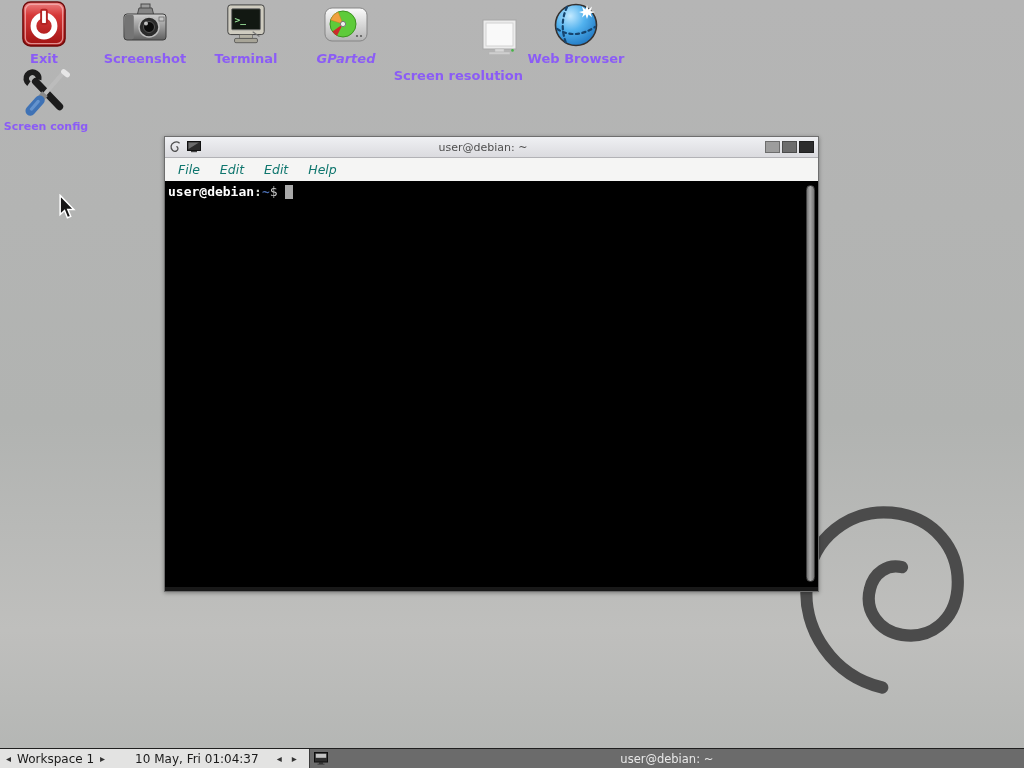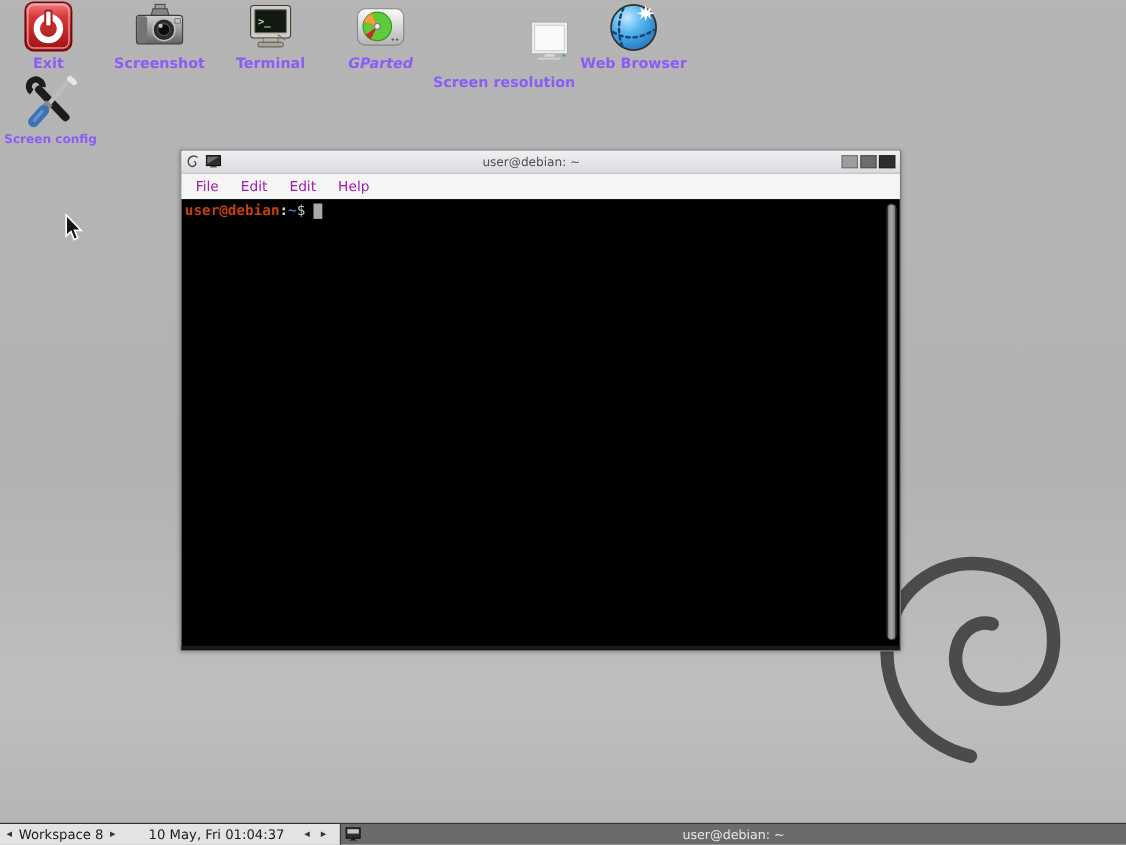--- a/index.html
+++ b/index.html
@@ -32,31 +32,31 @@
   .titlebar .win-icons { display:flex; align-items:center; gap:5px; }
   .title-text { flex:1; text-align:center; font-size:11px; color:#4f4f4f; }
   .win-buttons { display:flex; gap:2px; }
   .win-btn { width:15px; height:12px; border:1px solid rgba(0,0,0,.3); }
   .btn-min { background:#9d9d9d; }
   .btn-max { background:#6d6d6d; }
   .btn-close { background:#2d2d2d; }
 
   .menubar {
     height:23px; background:#f5f5f4; display:flex; align-items:center;
-    padding-left:3px; font-size:12.5px; color:#a21caf;
+    padding-left:3px; font-size:12.5px; color:#0f766e;font-style:italic;
   }
   .menu-item { padding:2px 10px; }
 
   .term {
     position:relative; height:410px; background:#000;
     border-bottom:4px solid #191919;
     font-family:"DejaVu Sans Mono", monospace; font-size:13px; font-weight:bold;
     padding:3px 20px 0 3px; line-height:15px;
   }
-  .prompt-user { color:#c2410c; }
+  .prompt-user { color:#ffffff; }
   .prompt-colon { color:#d3d7cf; }
   .prompt-path { color:#4a6db0; }
   .prompt-dollar { color:#c8c8c8; font-weight:normal; }
   .term-cursor { display:inline-block; width:8px; height:14px; background:#a9a9a9; margin-left:7px; vertical-align:text-bottom; }
   .scrollbar {
     position:absolute; right:3px; top:4px; bottom:5px; width:9px;
     border-radius:5px; border:1px solid #3f3f3f;
     background:linear-gradient(90deg,#767676,#a9a9a9 45%,#767676);
   }
 
@@ -240,21 +240,21 @@
 
   <div class="term">
     <span><span class="prompt-user">user@debian</span><span class="prompt-colon">:</span><span class="prompt-path">~</span><span class="prompt-dollar">$</span><span class="term-cursor"></span></span>
     <div class="scrollbar"></div>
   </div>
 </div>
 
 <div class="taskbar">
   <div class="tb-left">
     <span class="tb-arrow">◂</span>
-    <span>Workspace 8</span>
+    <span>Workspace 1</span>
     <span class="tb-arrow">▸</span>
     <span class="tb-clock">10 May, Fri 01:04:37</span>
     <span class="tb-pager-arrows">
       <span class="tb-arrow">◂</span>
       <span class="tb-arrow">▸</span>
     </span>
   </div>
   <div class="task-button">
     <svg width="14" height="13" viewBox="0 0 14 13">
       <rect x="0.5" y="0.5" width="13" height="9.5" fill="#2e2e2e" stroke="#0e0e0e"></rect>

